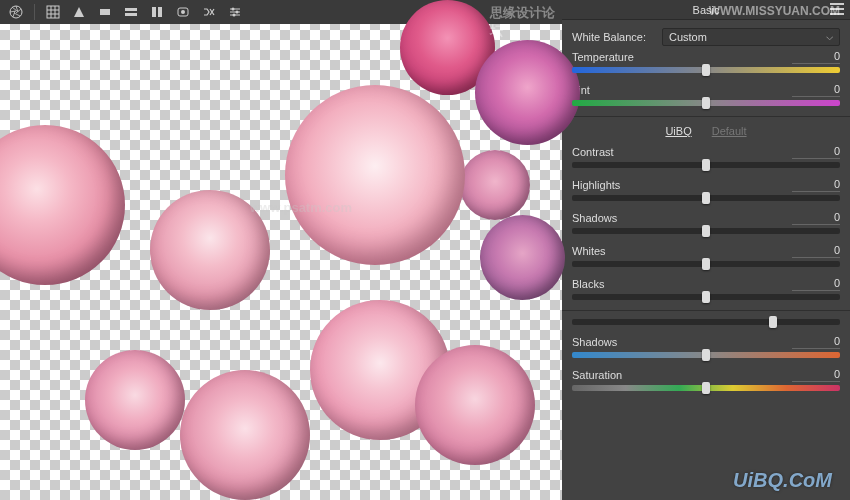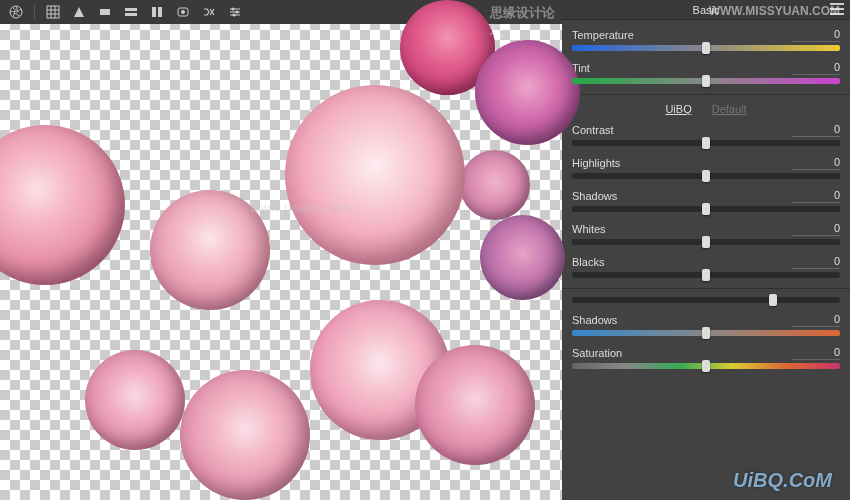--- a/index.html
+++ b/index.html
@@ -152,20 +152,27 @@
   <div class="panel-header">
     <span class="panel-title">Basic</span>
     <div class="panel-menu">
         <span></span>
         <span></span>
         <span></span>
       </div>
   </div>
   <div class="panel-body">
 
+    <div class="row">
+      <span class="row-label">White Balance:</span>
+      <div class="select">
+        <span>Custom</span>
+        <span class="chev">⌵</span>
+      </div>
+    </div>
 
     <div class="slider-wrap">
       <div class="slider-header">
         <span class="slider-label">Temperature</span>
         <span class="spacer"></span>
         <span class="row-value">0</span>
       </div>
       <div class="track track-temp">
           <div class="thumb" style="left:50%"></div>
         </div>

